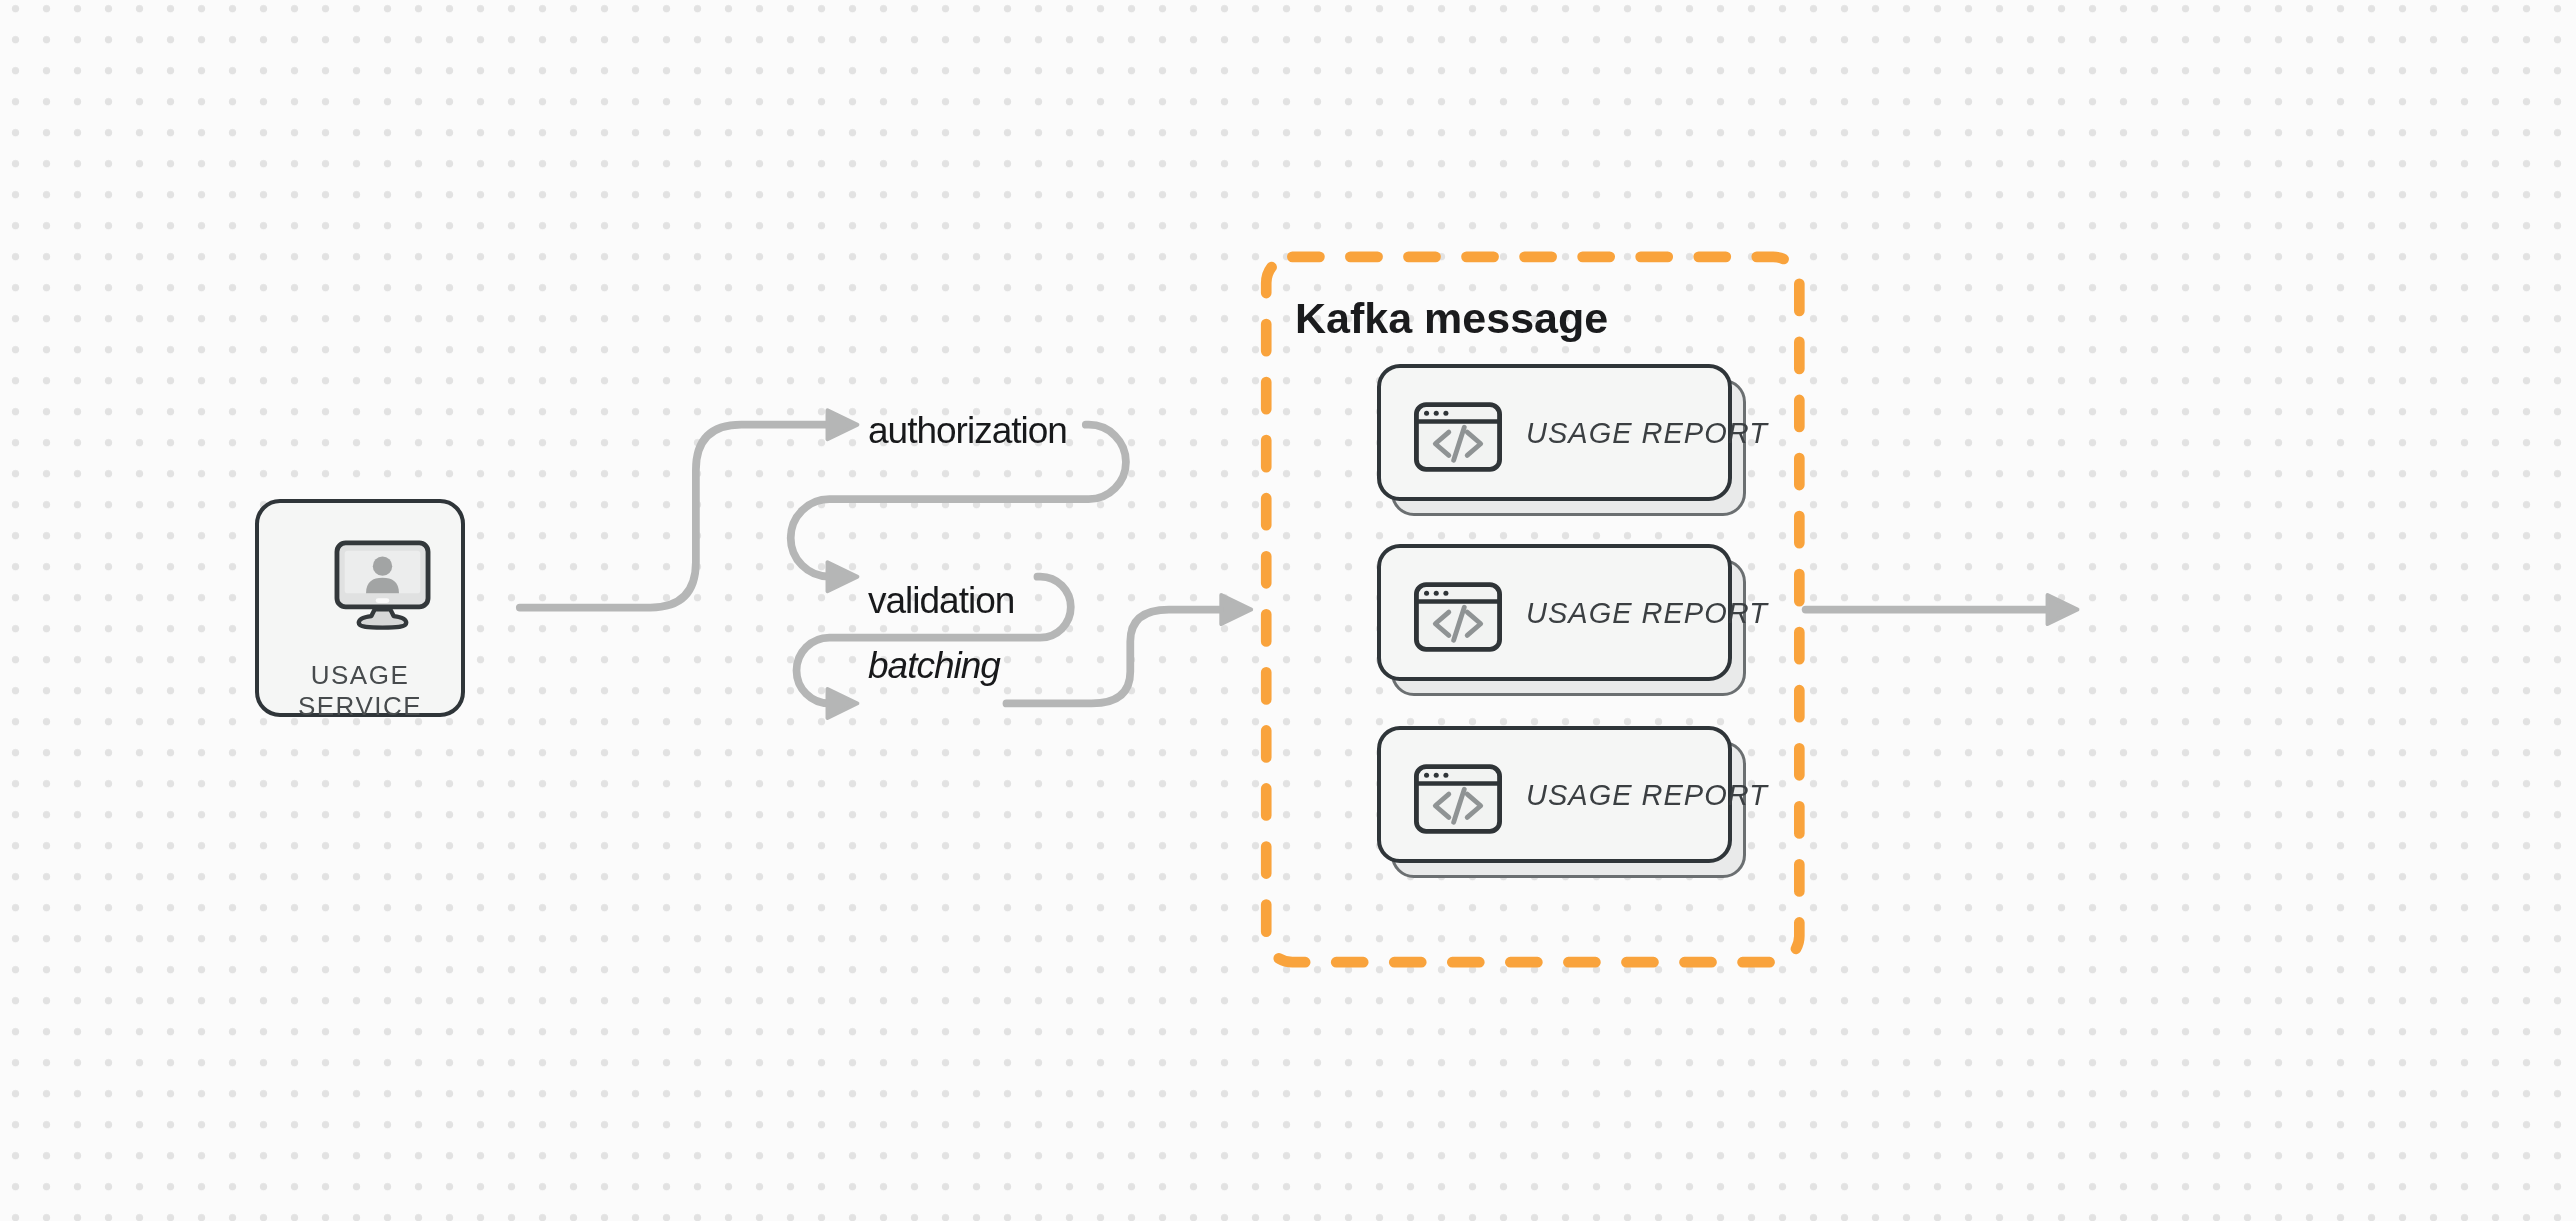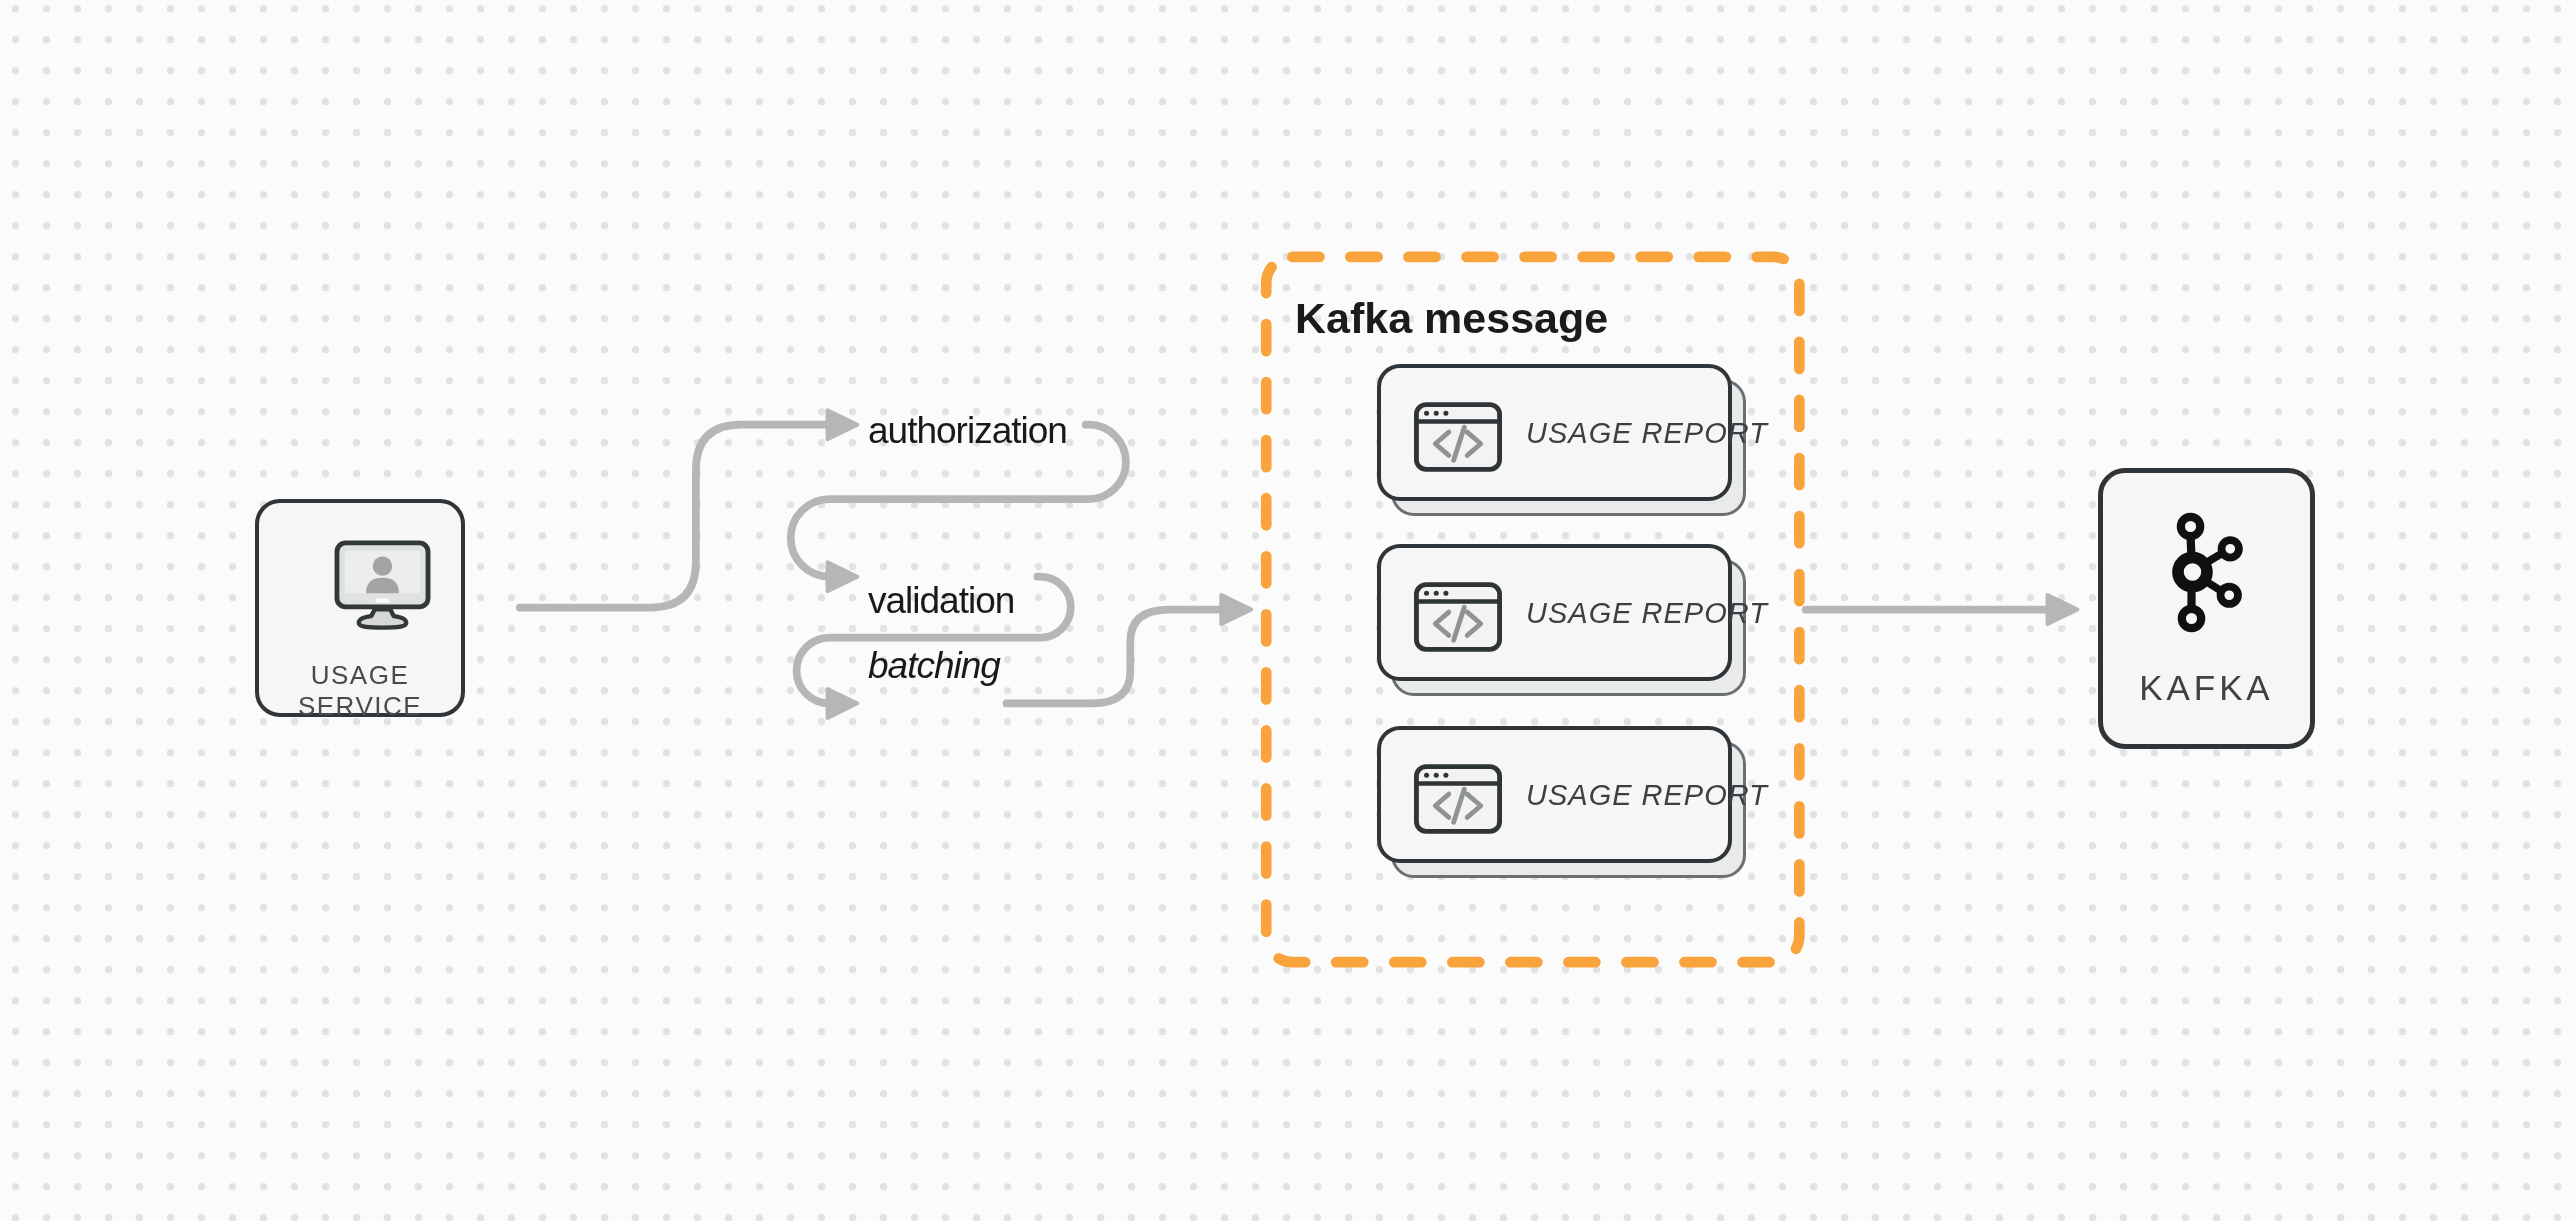--- a/index.html
+++ b/index.html
@@ -193,31 +193,15 @@
         <g fill="none" stroke="#8f9394" stroke-width="5" stroke-linecap="round" stroke-linejoin="round">
           <polyline points="36,31 22,43 36,55"></polyline>
           <line x1="52" y1="26" x2="41" y2="60"></line>
           <polyline points="55,31 69,43 55,55"></polyline>
         </g>
       </svg>
       <span class="card-label">USAGE REPORT</span>
     </div>
   </div>
 
-  <div class="node" id="kafka-node">
-    <svg class="node-icon" id="kafka-logo" width="74" height="122" viewBox="0 0 76 126">
-      <g fill="none" stroke="#101010">
-        <circle cx="21" cy="15" r="10" stroke-width="8.5"></circle>
-        <circle cx="23" cy="62" r="15" stroke-width="12"></circle>
-        <circle cx="22" cy="110" r="10" stroke-width="8.5"></circle>
-        <circle cx="62" cy="38" r="9" stroke-width="8"></circle>
-        <circle cx="61" cy="86" r="9" stroke-width="8"></circle>
-        <line x1="21" y1="25" x2="22" y2="48" stroke-width="8.5"></line>
-        <line x1="22" y1="76" x2="22" y2="100" stroke-width="8.5"></line>
-        <line x1="36" y1="53" x2="53" y2="43" stroke-width="8"></line>
-        <line x1="36" y1="71" x2="52" y2="81" stroke-width="8"></line>
-      </g>
-    </svg>
-    <div class="node-label">KAFKA</div>
-  </div>
 
 </div>
 
 
 </body></html>

